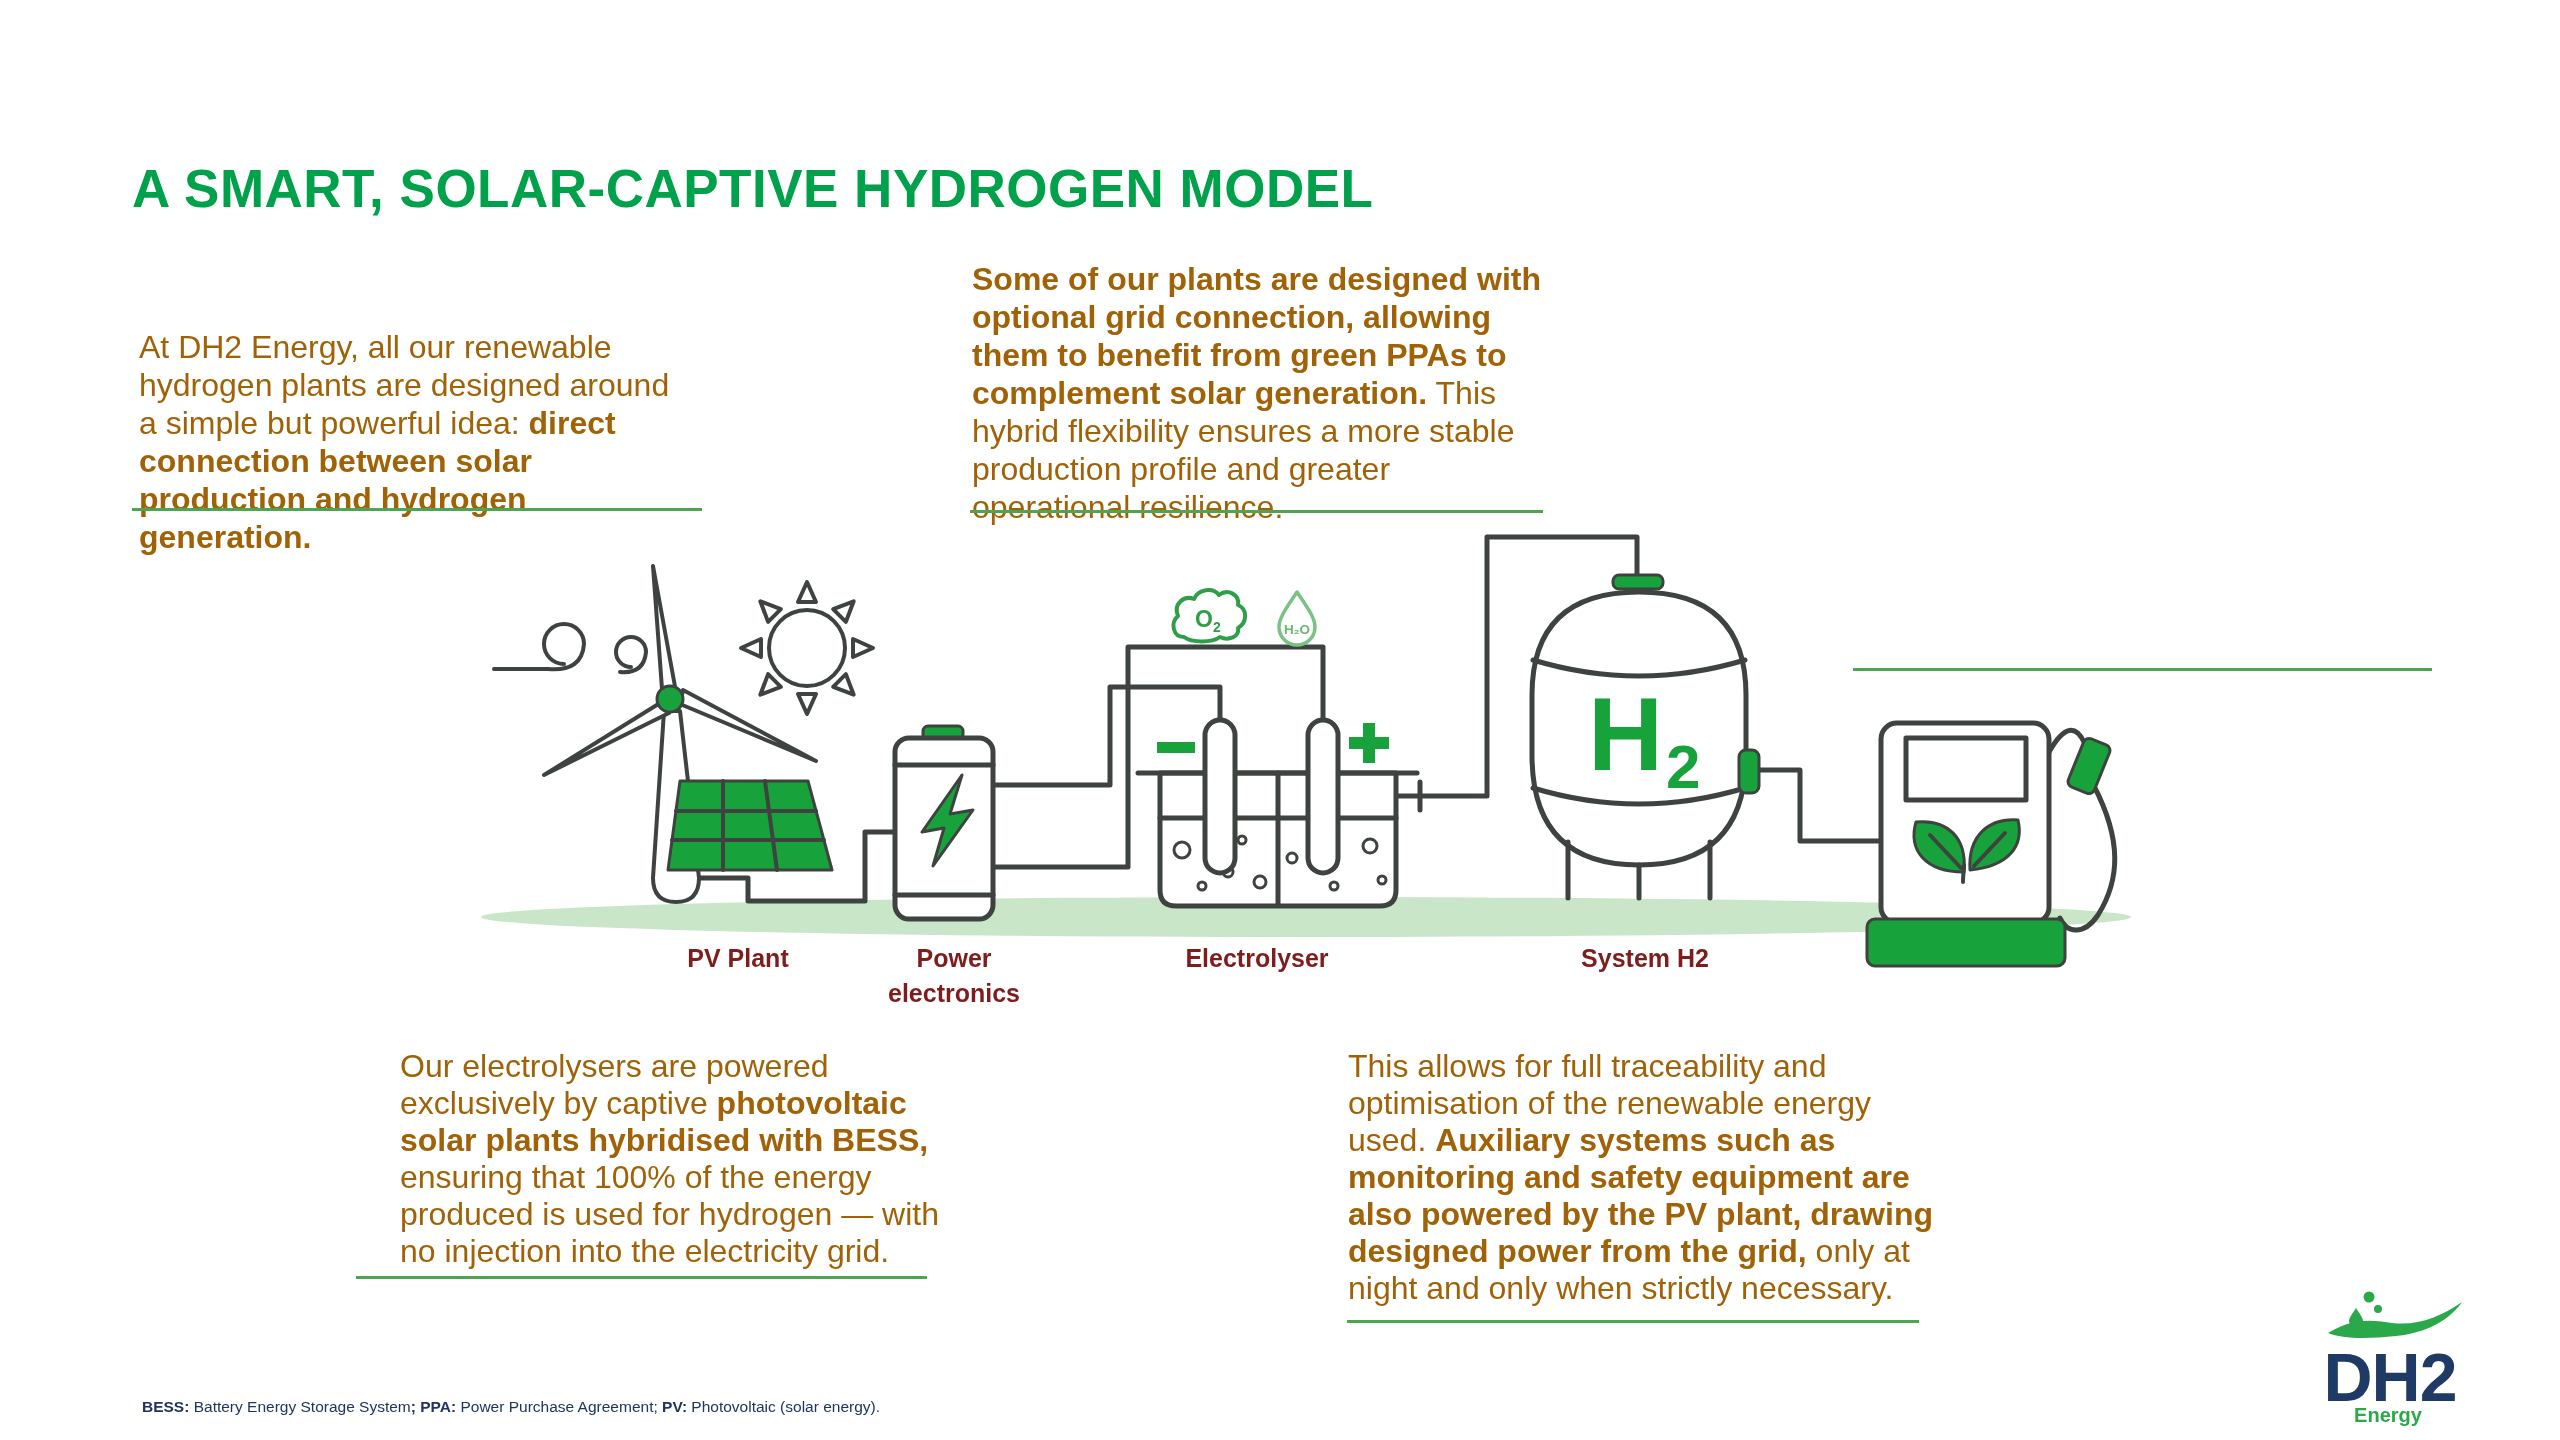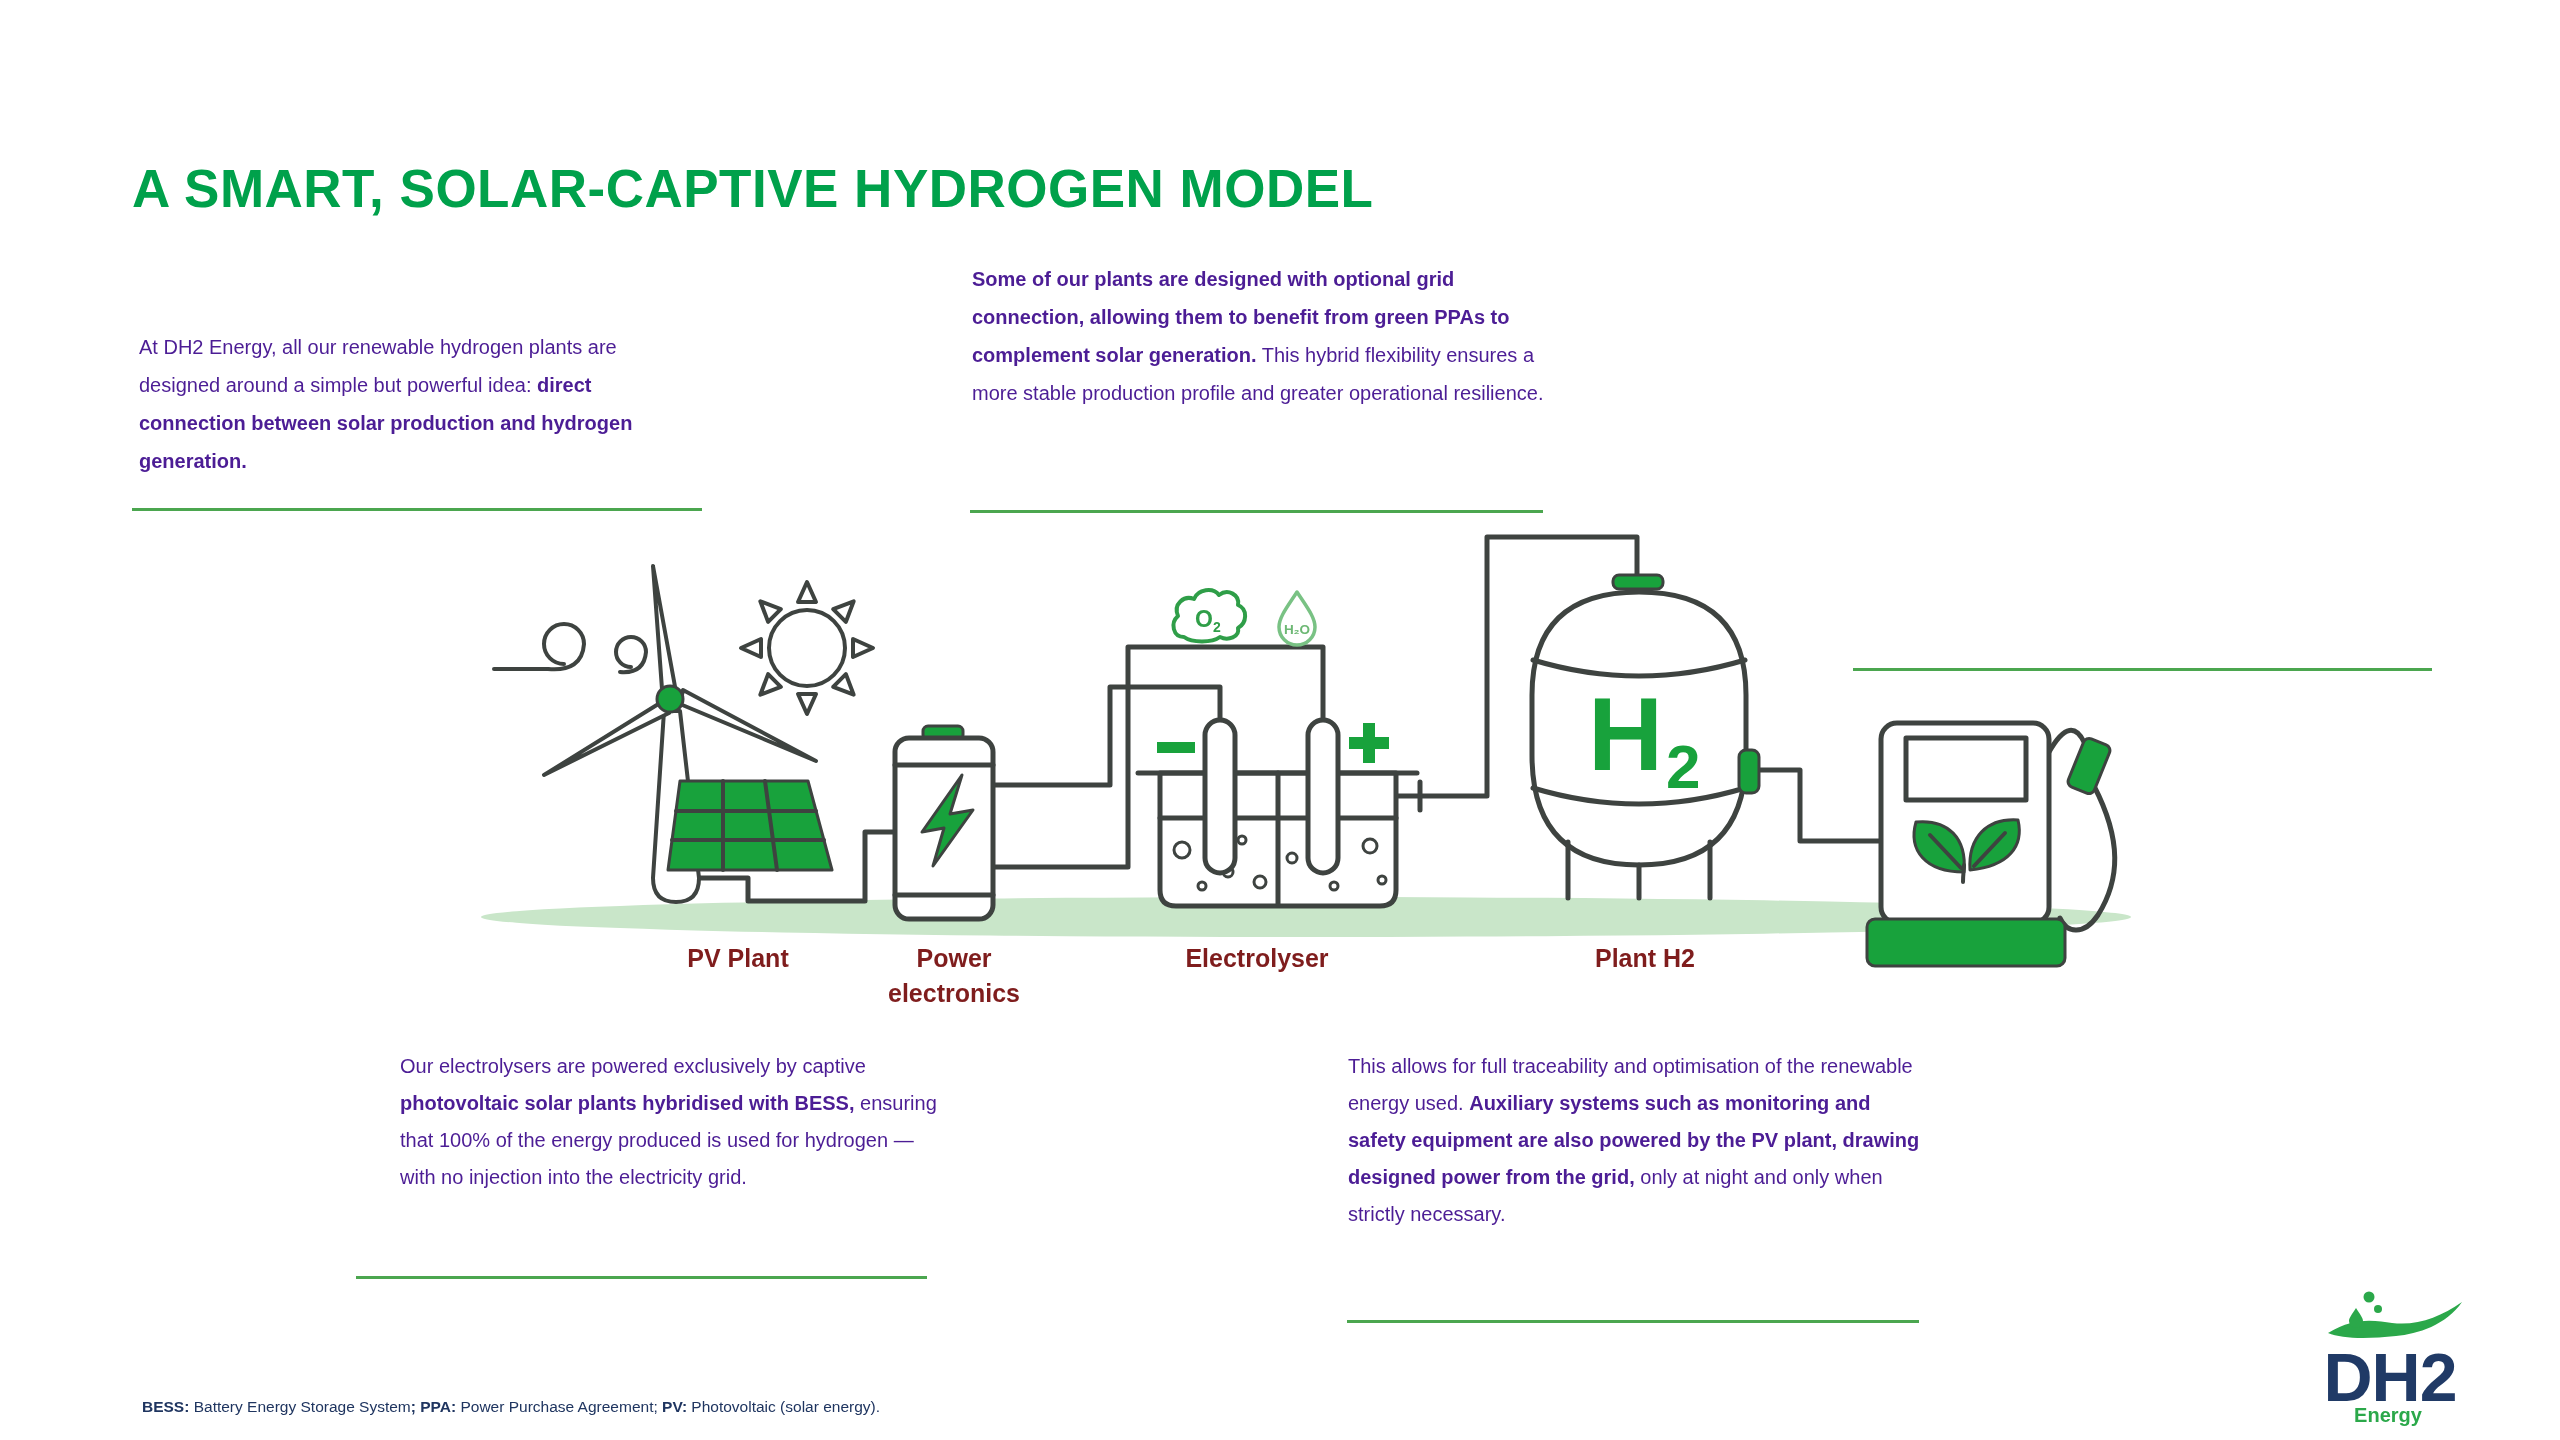--- a/index.html
+++ b/index.html
@@ -1,19 +1,19 @@
 <!DOCTYPE html>
 <html><head>
 <meta charset="utf-8">
 <style>
   html,body{margin:0;padding:0;background:#fff;}
   .slide{position:relative;width:2560px;height:1440px;background:#ffffff;overflow:hidden;
          font-family:"Liberation Sans",sans-serif;color:#1f3560;}
   .title{position:absolute;left:132px;top:122px;font-size:53px;font-weight:bold;color:#00a14b;letter-spacing:.5px;white-space:nowrap;text-align:right;}
-  .para{position:absolute;font-size:20px;line-height:38px;color:#4c1d95;}
+  .para{position:absolute;font-size:32px;line-height:38px;color:#a16207;}
   .para b{font-weight:bold;}
   .rule{position:absolute;height:3px;background:#4ba64f;}
   .diagram{position:absolute;left:470px;top:520px;width:1680px;height:460px;}
   .ln{fill:none;stroke:#3e4340;stroke-width:5;stroke-linejoin:round;stroke-linecap:round;}
   .ln4{fill:none;stroke:#3e4340;stroke-width:4;stroke-linejoin:round;stroke-linecap:round;}
   .lnf{fill:#ffffff;stroke:#3e4340;stroke-width:4;stroke-linejoin:round;}
   .lnf5{fill:#ffffff;stroke:#3e4340;stroke-width:5;stroke-linejoin:round;}
   .grn{fill:#18a23c;stroke:#3e4340;stroke-width:3;stroke-linejoin:round;}
   .grnflat{fill:#18a23c;stroke:none;}
   .bub{fill:#ffffff;stroke:#3e4340;stroke-width:3;}
@@ -160,21 +160,21 @@
       </g>
       <g transform="translate(1619,246) rotate(22)">
         <rect x="-14" y="-26" width="28" height="52" rx="6" class="grn"></rect>
       </g>
     </g>
   </svg>
 
   <div class="diagram-label" style="left:738px;top:941px">PV Plant</div>
   <div class="diagram-label" style="left:954px;top:941px;width:150px">Power electronics</div>
   <div class="diagram-label" style="left:1257px;top:941px">Electrolyser</div>
-  <div class="diagram-label" style="left:1645px;top:941px">Plant H2</div>
+  <div class="diagram-label" style="left:1645px;top:941px">System H2</div>
 
   <div class="footer"><b>BESS:</b><span> Battery Energy Storage System</span><b>; PPA:</b><span> Power Purchase Agreement; </span><b>PV:</b><span> Photovoltaic (solar energy).</span></div>
 
   <div class="logo">
     <svg width="156" height="54" viewBox="0 0 156 54">
       <path fill="#2ba84a" d="M16 43 C44 26 64 31 80 33 C106 36 128 27 150 12 C134 35 106 44 84 46 C56 49 30 49 16 43 Z"></path>
       <path fill="#2ba84a" d="M44 18 C48 24 51 28 51 31 A7 7 0 1 1 37 31 C37 28 40 24 44 18 Z"></path>
       <circle fill="#2ba84a" cx="57" cy="7" r="5.5"></circle>
       <circle fill="#2ba84a" cx="66" cy="19" r="4"></circle>
     </svg>

